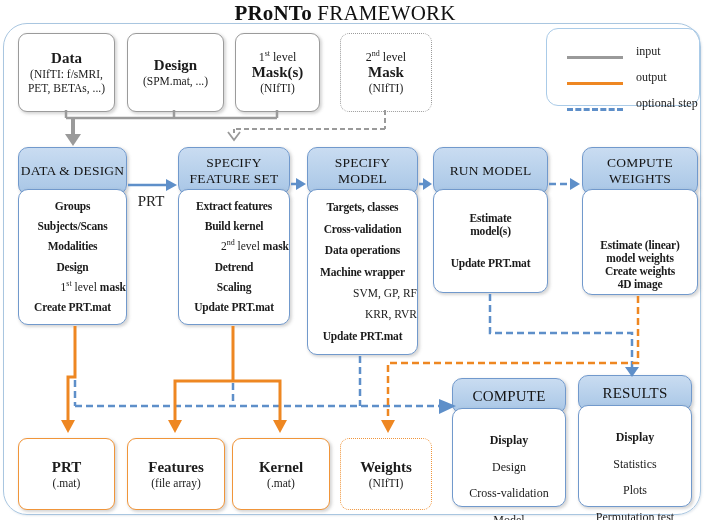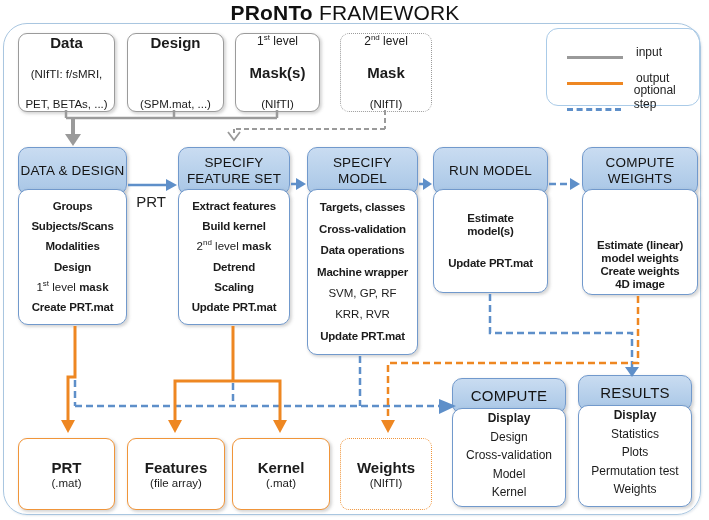--- a/index.html
+++ b/index.html
@@ -1,61 +1,61 @@
 <!DOCTYPE html>
 <html><head>
 <meta charset="utf-8">
 <style>
   html,body{margin:0;padding:0;background:#ffffff;}
   .canvas{position:relative;width:709px;height:520px;background:#fff;
-    font-family:Liberation Sans, sans-serif;color:#1b1b1b;overflow:hidden;border-radius:24px;}
+    font-family:Liberation Serif, serif;color:#1b1b1b;overflow:hidden;border-radius:24px;}
   .frame{position:absolute;left:3px;top:23px;width:696px;height:490px;
     border:1.5px solid #a9c6e0;border-radius:24px;box-shadow:1px 1px 2px rgba(150,170,190,.25);}
   .title{position:absolute;left:0;top:1px;width:690px;text-align:center;
     font-size:21px;letter-spacing:.2px;color:#111;}
   .title b{font-weight:bold;}
   
   .legendbox{position:absolute;left:546px;top:28px;width:152px;height:76px;
     border:1.5px solid #aacbe8;border-radius:12px;}
   .lrow{display:flex;align-items:flex-end;height:23px;margin:3px 0 0 20px;}
   .lrow:first-child{margin-top:7px;}
   .lswatch{width:56px;margin-right:13px;}
   .lsw-input{border-top:3px solid #9a9a9a;}
   .lsw-output{border-top:3px solid #ee8722;}
   .lsw-optional{border-top:3px dashed #5e8fc9;}
   .llabel{font-size:12px;color:#222;}
   
   .inbox,.outbox{position:absolute;background:#fff;border-radius:9px;
     display:flex;flex-direction:column;align-items:center;justify-content:center;
     text-align:center;box-shadow:1.5px 1.5px 3px rgba(120,120,120,.30);}
-  .inbox{border:1.5px solid #9b9b9b;justify-content:space-between;}
+  .inbox{border:1.5px solid #9b9b9b;}
   .inbox.dotted{border-style:dotted;box-shadow:none;}
   .outbox{border:1.5px solid #f0953a;}
   .outbox.dotted{border-style:dotted;box-shadow:none;}
   .bname{font-size:15px;font-weight:bold;line-height:17px;}
   .bdesc{font-size:11.5px;line-height:14px;}
   .bpre{font-size:12px;line-height:14px;}
   sup{font-size:8px;vertical-align:super;line-height:0;}
   
   .step{position:absolute;}
   .step .hdr{position:absolute;left:0;right:0;top:0;
     background:linear-gradient(#c9dcf1,#a8c6e6);border:1.5px solid #7199cc;border-radius:10px;
     display:flex;flex-direction:column;align-items:center;justify-content:center;
     font-size:13.5px;line-height:16px;color:#141414;letter-spacing:.2px;
     box-shadow:1.5px 1.5px 3px rgba(120,120,120,.30);}
   .step .bod{position:absolute;left:0;right:0;bottom:0;background:#fff;
     border:1.5px solid #7199cc;border-radius:10px;
     display:flex;flex-direction:column;justify-content:space-evenly;
     text-align:center;padding:3px 0;box-shadow:1.5px 1.5px 3px rgba(120,120,120,.30);}
   .li{font-size:11.5px;font-weight:bold;letter-spacing:-.2px;line-height:13px;}
-  .li.plain{font-weight:normal;letter-spacing:0;}
+  .li.plain{font-weight:normal;letter-spacing:0;text-align:right;}
   .blk{line-height:17px;}
   
   .rv .hdr{font-size:15px;}
-  .rv .bod{justify-content:flex-start;padding-top:0;}
+  .rv .bod{justify-content:flex-start;padding-top:22px;gap:8px;}
   .rvline{font-size:12px;line-height:18.5px;font-weight:normal;}
   .rvline.bold{font-weight:bold;}
   .prtlabel{position:absolute;left:130px;top:193px;width:42px;text-align:center;
     font-size:15px;color:#222;}
   svg.wires{position:absolute;left:0;top:0;pointer-events:none;}
 </style>
 </head>
 <body>
 
 <div class="canvas">

